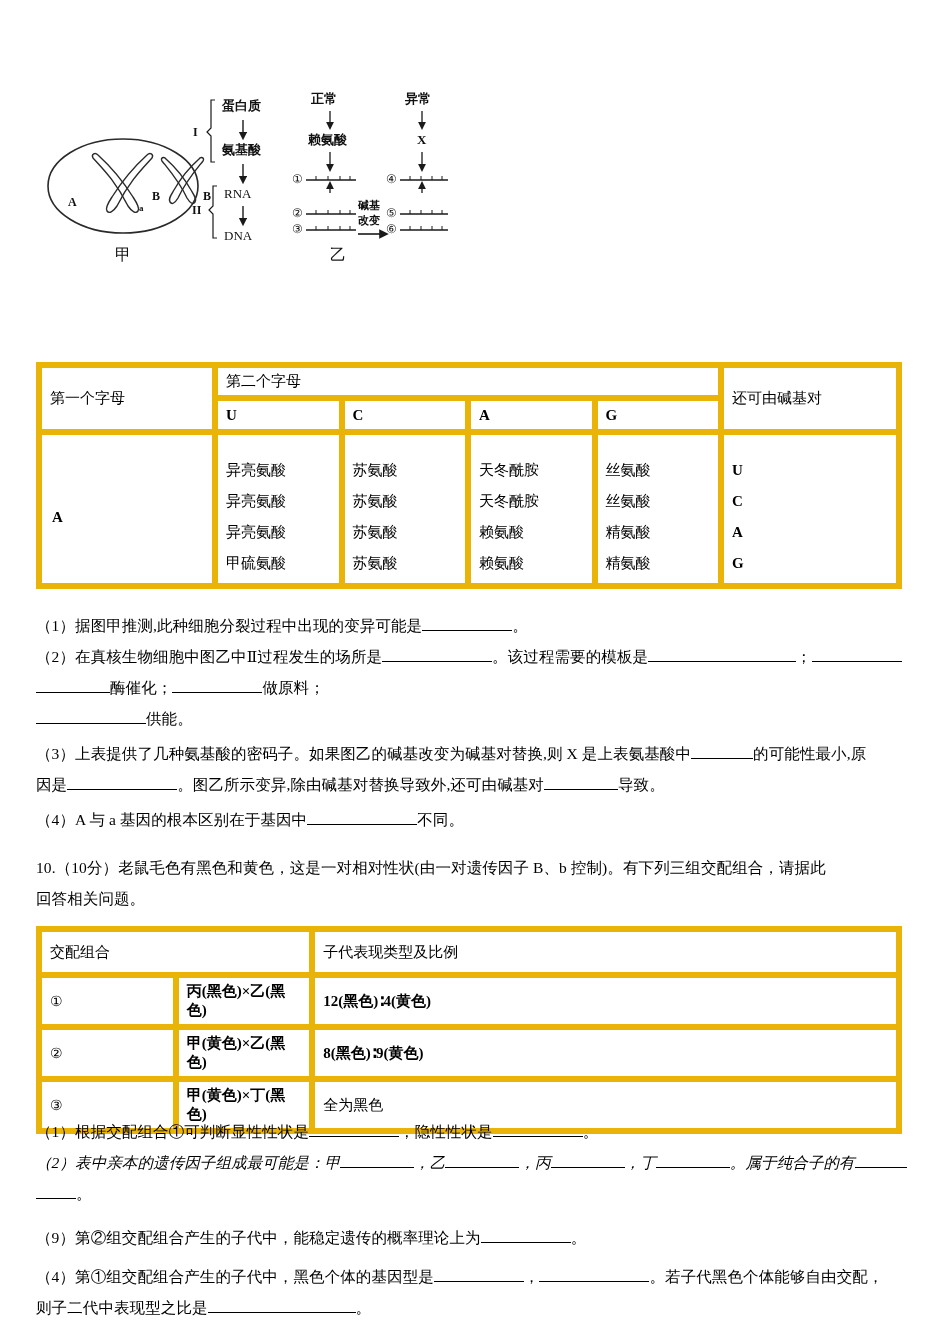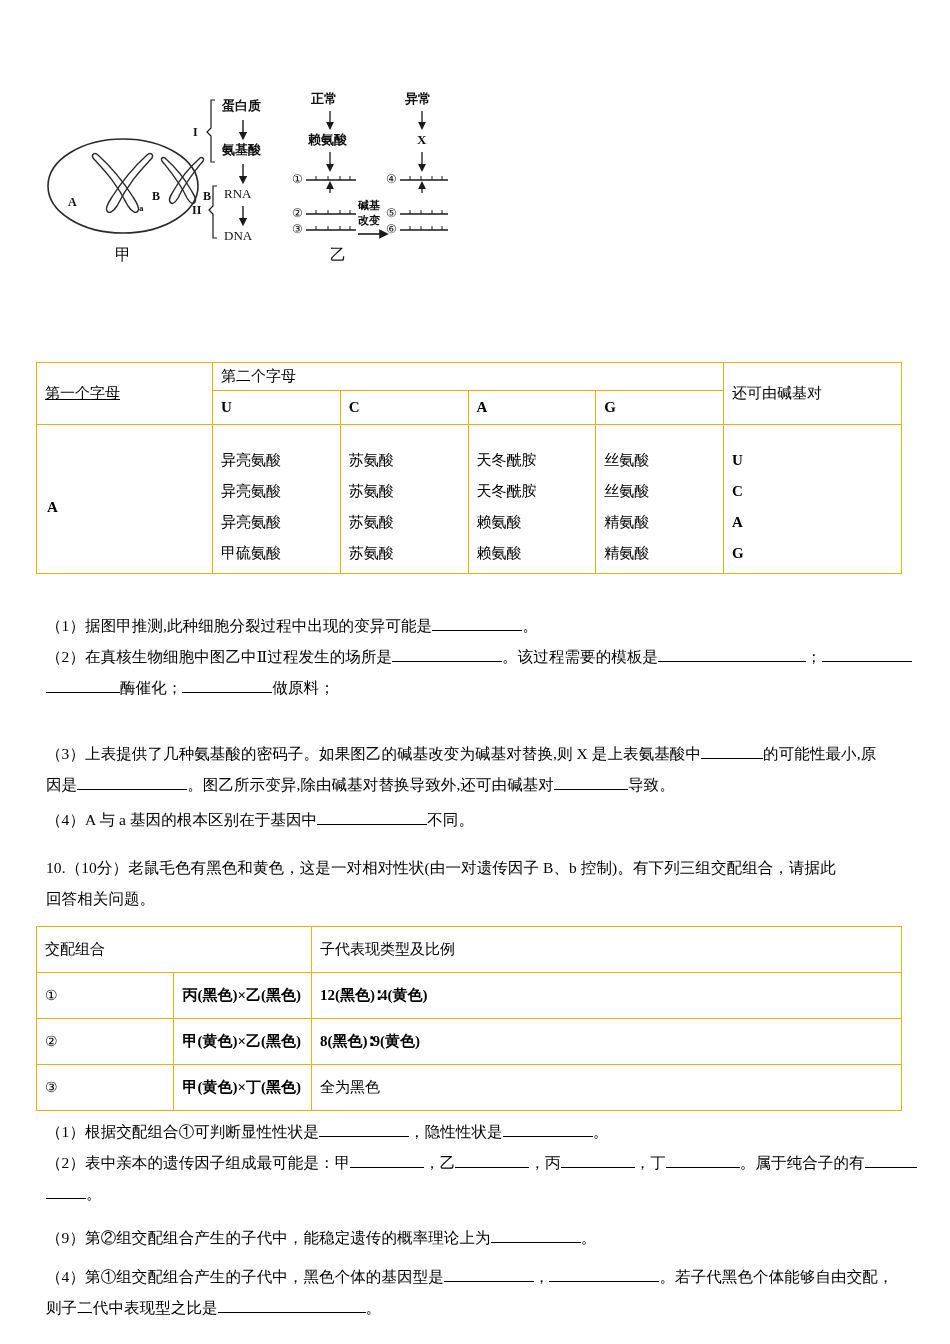--- a/index.html
+++ b/index.html
@@ -25,39 +25,39 @@
   }
   .fig-svg { position: absolute; left: 40px; top: 0; }
 
   
   table.exam {
     border-collapse: collapse;
     table-layout: fixed;
     font-family: "Liberation Serif", "DejaVu Serif", serif;
   }
   table.exam td, table.exam th {
-    border: 1px solid #eab308;
+    border: 6px solid #eab308;
     vertical-align: middle;
     padding: 4px 8px;
     font-size: 15px;
     font-weight: normal;
     text-align: left;
   }
 
   
   #codon-table {
     position: absolute;
     left: 36px; top: 284px;
     width: 866px;
   }
   #codon-table td { font-size: 15px; }
   #codon-table .c1 { width: 176px; }
   #codon-table .c2, #codon-table .c3, #codon-table .c4, #codon-table .c5 { width: 128px; }
   #codon-table .c6 { width: 178px; }
-  #codon-table .hdr-first { height: 60px; vertical-align: middle; text-decoration: underline; }
+  #codon-table .hdr-first { height: 60px; vertical-align: middle; }
   #codon-table .hdr-second { height: 28px; }
   #codon-table .hdr-letter { height: 34px; font-weight: bold; font-size: 15px; }
   #codon-table .body-cell { height: 148px; vertical-align: top; padding-top: 20px; line-height: 31px; }
   #codon-table .body-cell.bold { font-weight: bold; }
   #codon-table .aa-first { font-weight: bold; vertical-align: middle; padding-left: 10px; }
 
   
   #mating-table {
     position: absolute;
     left: 36px; top: 848px;
@@ -71,42 +71,42 @@
   #mating-table .num { font-size: 14px; }
   #mating-table .bold { font-weight: bold; }
 
   
   .qtext {
     position: absolute;
     font-size: 15.5px;
     line-height: 31px;
     letter-spacing: 0.1px;
     width: 880px;
-    left: 46px;
+    left: 36px;
   }
   .qtext p { margin: 0; }
   .bl { display: inline-block; border-bottom: 1px solid #000; vertical-align: baseline; height: 14px; }
   .b2 { width: 62px; }
   .b3 { width: 74px; }
   .b4 { width: 90px; }
   .b5 { width: 110px; }
   .b7 { width: 148px; }
   .b1 { width: 40px; }
   .bx { width: 52px; }
 
   #q9-a { top: 532px; }
   #q9-b { top: 563px; }
   #q9-c { top: 594px; }
   #q9-d { top: 625px; }
   #q9-e { top: 660px; }
   #q9-f { top: 691px; }
   #q9-g { top: 726px; }
   #q10-head { top: 774px; }
   #q10-a { top: 1038px; }
-  #q10-b { top: 1069px; }
+  #q10-b { top: 1069px; font-style: italic; }
   #q10-c { top: 1100px; }
   #q10-d { top: 1144px; }
   #q10-e { top: 1183px; }
   #q10-f { top: 1214px; }
 
   .bold-run { font-weight: normal; }
 </style>
 </head>
 <body>
 
@@ -281,20 +281,23 @@
   </div>
 
   <div class="qtext" id="q9-b">
     <p><span>（2）在真核生物细胞中图乙中Ⅱ过程发生的场所是</span><span class="bl b5"></span><span>。该过程需要的模板是</span><span class="bl b7"></span><span>；</span><span class="bl b4"></span></p>
   </div>
 
   <div class="qtext" id="q9-c">
     <p><span class="bl b3"></span><span>酶催化；</span><span class="bl b4"></span><span>做原料；</span></p>
   </div>
 
+  <div class="qtext" id="q9-d">
+    <p><span class="bl b5"></span><span>供能。</span></p>
+  </div>
 
   <div class="qtext" id="q9-e">
     <p><span>（3）上表提供了几种氨基酸的密码子。如果图乙的碱基改变为碱基对替换,则 X 是上表氨基酸中</span><span class="bl b2"></span><span>的可能性最小,原</span></p>
   </div>
 
   <div class="qtext" id="q9-f">
     <p><span>因是</span><span class="bl b5"></span><span>。图乙所示变异,除由碱基对替换导致外,还可由碱基对</span><span class="bl b3"></span><span>导致。</span></p>
   </div>
 
   <div class="qtext" id="q9-g">

